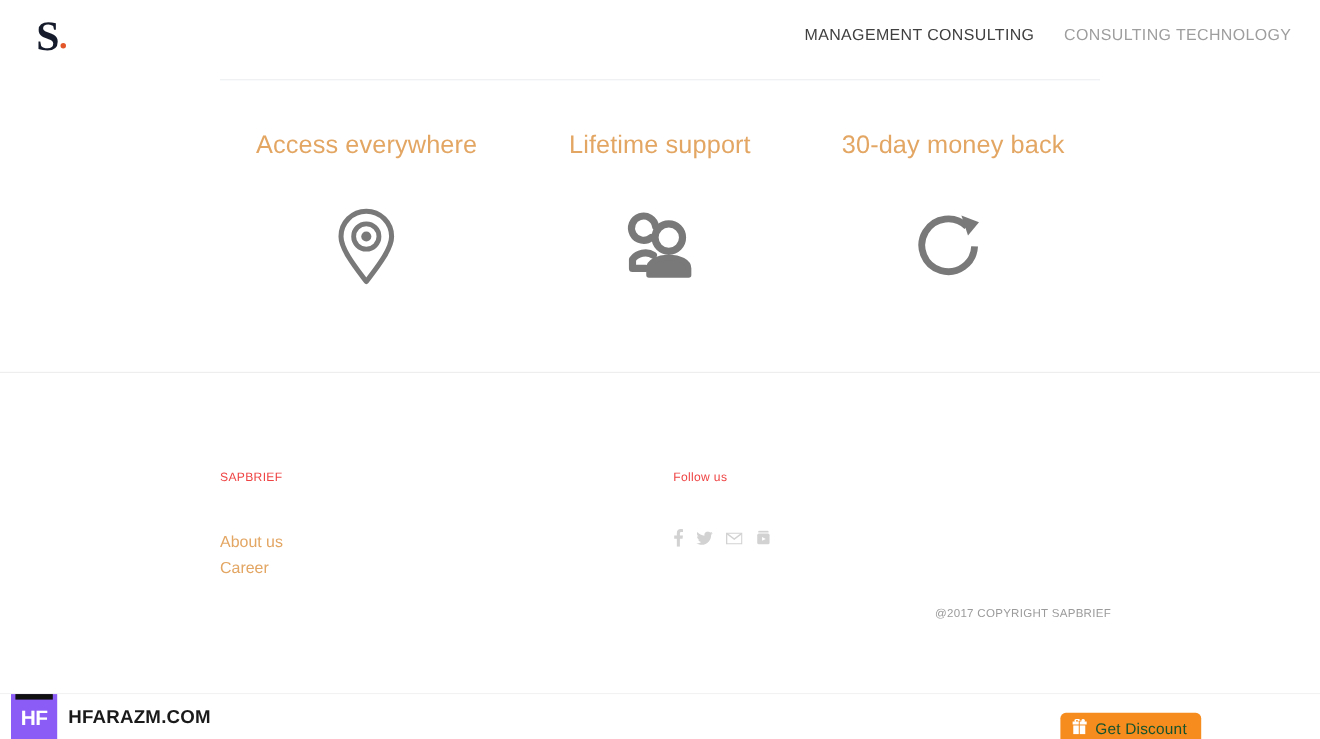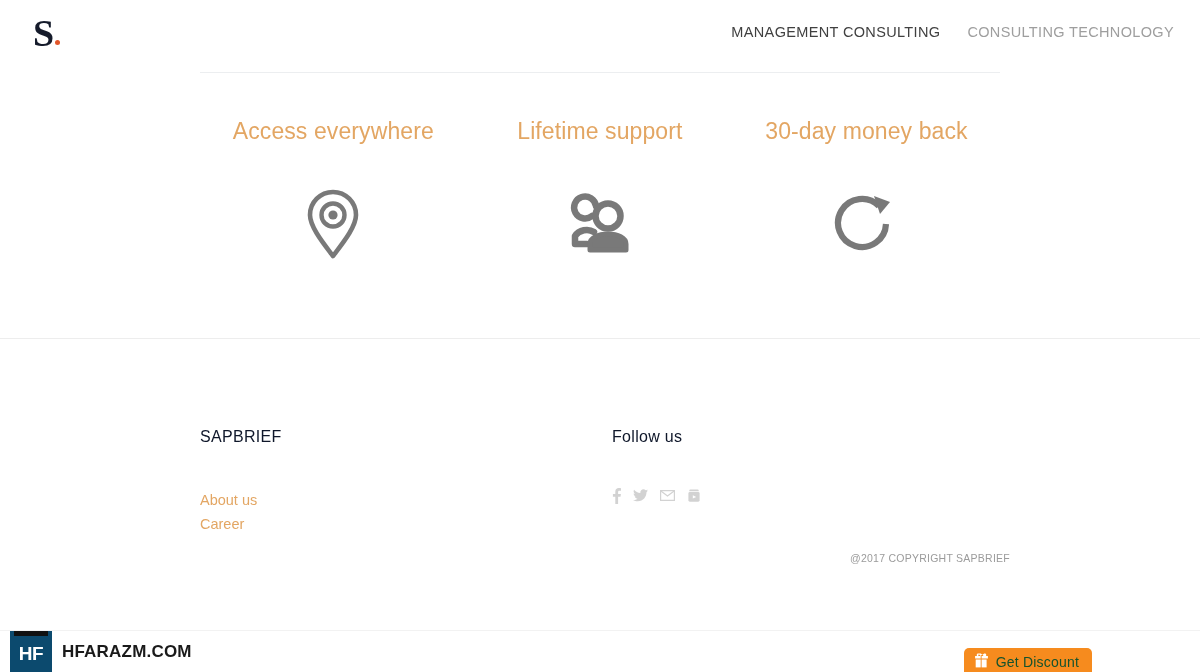--- a/index.html
+++ b/index.html
@@ -140,23 +140,23 @@
     width: 330px;
   }
   .footer-col-social {
     position: absolute;
     left: 612px;
     top: 88px;
     width: 330px;
   }
 
   .footer-heading {
-    font-size: 16px;
+    font-size: 11px;
     font-weight: normal;
-    color: #0f172a;
+    color: #ef4444;
     letter-spacing: 0.3px;
     line-height: 1.3;
   }
 
   .footer-links {
     list-style: none;
     margin-top: 40px;
   }
   .footer-links li { line-height: 23px; }
   .footer-link {
@@ -200,21 +200,21 @@
     background: #ffffff;
     border-top: 1px solid #f2f2f2;
   }
 
   .wm-logo {
     position: absolute;
     left: 10px;
     top: 0px;
     width: 42px;
     height: 42px;
-    background: #0c4a6e;
+    background: #8b5cf6;
     display: flex;
     align-items: center;
     justify-content: center;
   }
   .wm-logo::before {
     content: "";
     position: absolute;
     top: 0;
     left: 4px;
     width: 34px;

